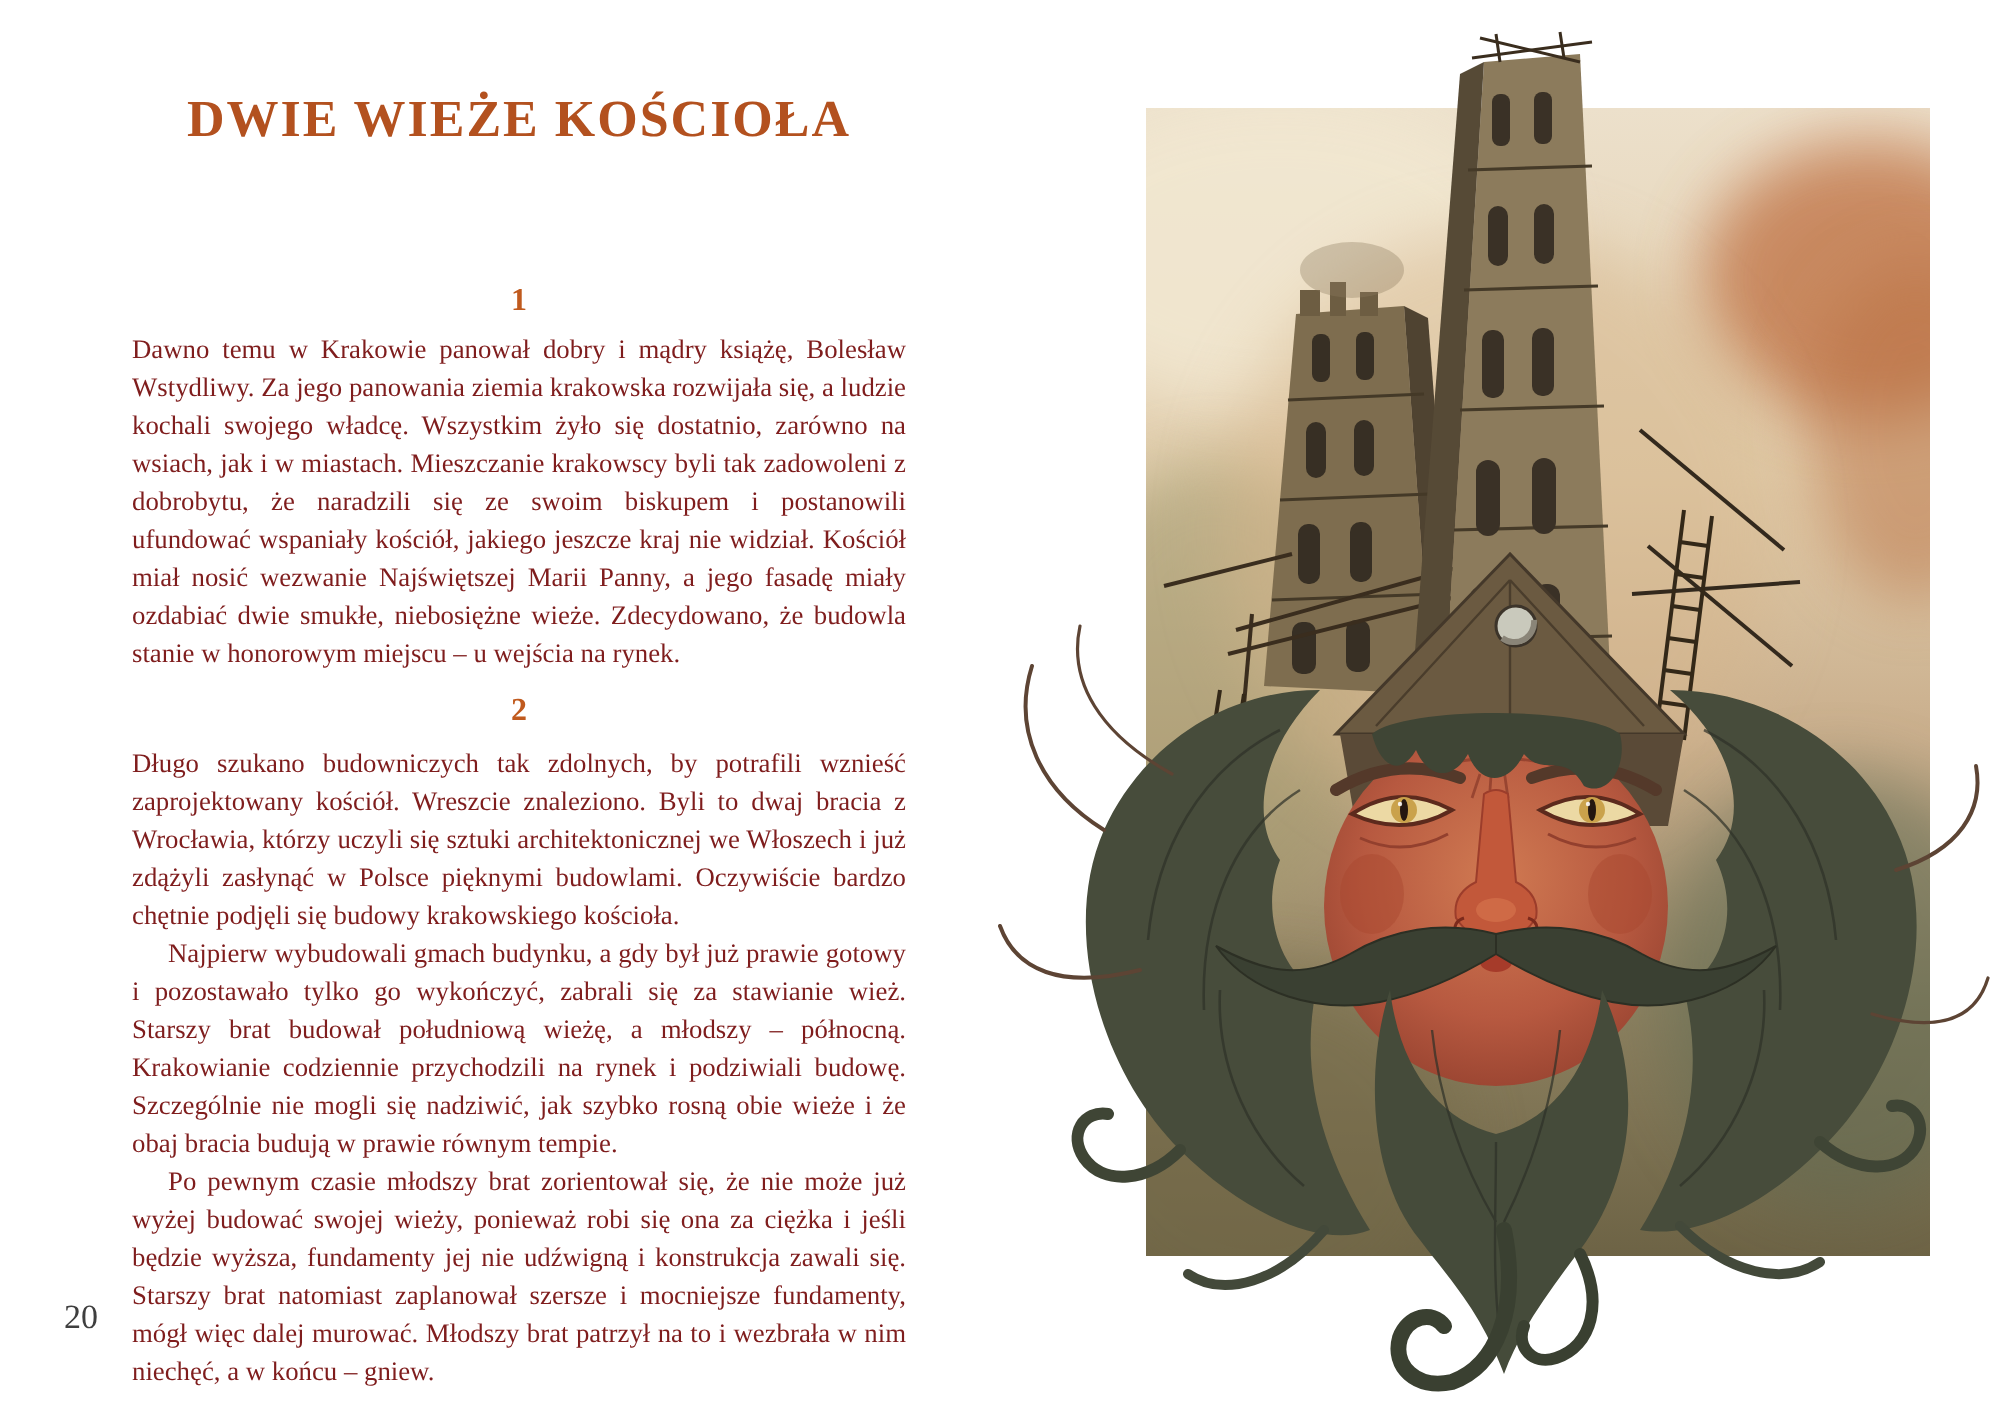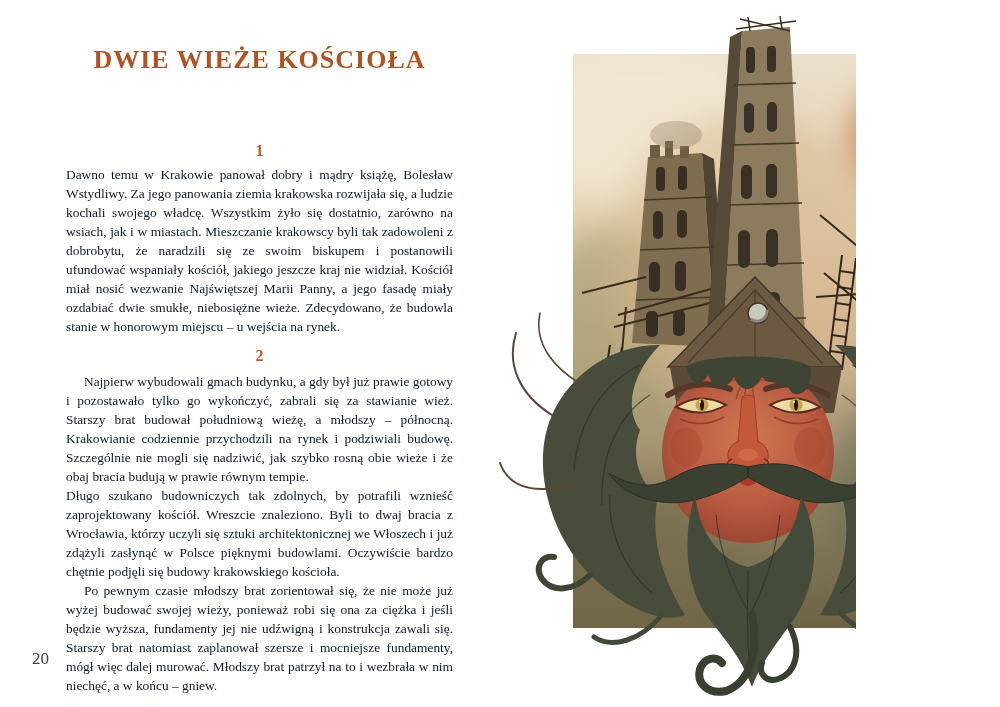--- a/index.html
+++ b/index.html
@@ -1,48 +1,48 @@
 <!DOCTYPE html>
 <html><head>
 <meta charset="utf-8">
 <style>
   html,body{margin:0;padding:0;background:#ffffff;}
-  .canvas{position:relative;width:856px;height:707px;background:#ffffff;overflow:hidden;
+  .canvas{position:relative;width:1000px;height:707px;background:#ffffff;overflow:hidden;
           font-family:"Liberation Serif", serif;}
   
   .left-page{position:absolute;left:66px;top:46px;width:387px;}
   .book-title{margin:0;color:#b3511f;text-align:center;font-size:26px;line-height:27px;
               font-weight:bold;letter-spacing:1px;}
   .section-number{margin:0;color:#c05a1e;text-align:center;font-size:16px;font-weight:bold;
                   line-height:20px;}
   .sec1{margin-top:68px;margin-bottom:4px;}
   .sec2{margin-top:10px;margin-bottom:6px;}
-  p.body{margin:0;font-size:13.4px;line-height:19px;text-align:justify;color:#0f172a;}
+  p.body{margin:0;font-size:13.4px;line-height:19px;text-align:justify;color:#7f1d1d;}
   p.indent{text-indent:18px;}
   .page-number{position:absolute;left:32px;top:649px;font-size:17px;color:#3f3f3f;}
   
   .illustration-wrap{position:absolute;left:490px;top:15px;width:510px;height:692px;}
   .illustration-wrap svg{display:block;}
 </style>
 </head>
 <body>
 
 <div class="canvas">
 
   <div class="left-page">
     <h1 class="book-title">
       <span>DWIE WIEŻE KOŚCIOŁA</span><br>
     </h1>
 
     <div class="section-number sec1">1</div>
     <p class="body">Dawno temu w Krakowie panował dobry i mądry książę, Bolesław Wstydliwy. Za jego panowania ziemia krakowska rozwijała się, a ludzie kochali swojego władcę. Wszystkim żyło się dostatnio, zarówno na wsiach, jak i w miastach. Mieszczanie krakowscy byli tak zadowoleni z dobrobytu, że naradzili się ze swoim biskupem i postanowili ufundować wspaniały kościół, jakiego jeszcze kraj nie widział. Kościół miał nosić wezwanie Najświętszej Marii Panny, a jego fasadę miały ozdabiać dwie smukłe, niebosiężne wieże. Zdecydowano, że budowla stanie w honorowym miejscu – u wejścia na rynek.</p>
 
     <div class="section-number sec2">2</div>
+    <p class="body">Długo szukano budowniczych tak zdolnych, by potrafili wznieść zaprojektowany kościół. Wreszcie znaleziono. Byli to dwaj bracia z Wrocławia, którzy uczyli się sztuki architektonicznej we Włoszech i już zdążyli zasłynąć w Polsce pięknymi budowlami. Oczywiście bardzo chętnie podjęli się budowy krakowskiego kościoła.</p>
     <p class="body indent">Najpierw wybudowali gmach budynku, a gdy był już prawie gotowy i pozostawało tylko go wykończyć, zabrali się za stawianie wież. Starszy brat budował południową wieżę, a młodszy – północną. Krakowianie codziennie przychodzili na rynek i podziwiali budowę. Szczególnie nie mogli się nadziwić, jak szybko rosną obie wieże i że obaj bracia budują w prawie równym tempie.</p>
-    <p class="body">Długo szukano budowniczych tak zdolnych, by potrafili wznieść zaprojektowany kościół. Wreszcie znaleziono. Byli to dwaj bracia z Wrocławia, którzy uczyli się sztuki architektonicznej we Włoszech i już zdążyli zasłynąć w Polsce pięknymi budowlami. Oczywiście bardzo chętnie podjęli się budowy krakowskiego kościoła.</p>
     <p class="body indent">Po pewnym czasie młodszy brat zorientował się, że nie może już wyżej budować swojej wieży, ponieważ robi się ona za ciężka i jeśli będzie wyższa, fundamenty jej nie udźwigną i konstrukcja zawali się. Starszy brat natomiast zaplanował szersze i mocniejsze fundamenty, mógł więc dalej murować. Młodszy brat patrzył na to i wezbrała w nim niechęć, a w końcu – gniew.</p>
   </div>
 
   <div class="page-number">20</div>
 
   <div class="illustration-wrap" role="img" aria-label="Painted illustration: an old man's ruddy face with fierce slit-pupil eyes; his wild dark-green hair, moustache and beard swirl outward past the picture frame, and on top of his head rise the two unfinished Gothic towers of St. Mary's Church with wooden scaffolding and ladders, against a warm watercolor background.">
     <svg width="510" height="692" viewBox="0 0 510 692" xmlns="http://www.w3.org/2000/svg">
       <defs>
         <clipPath id="frameClip">
             <rect x="83" y="39" width="392" height="574"></rect>

